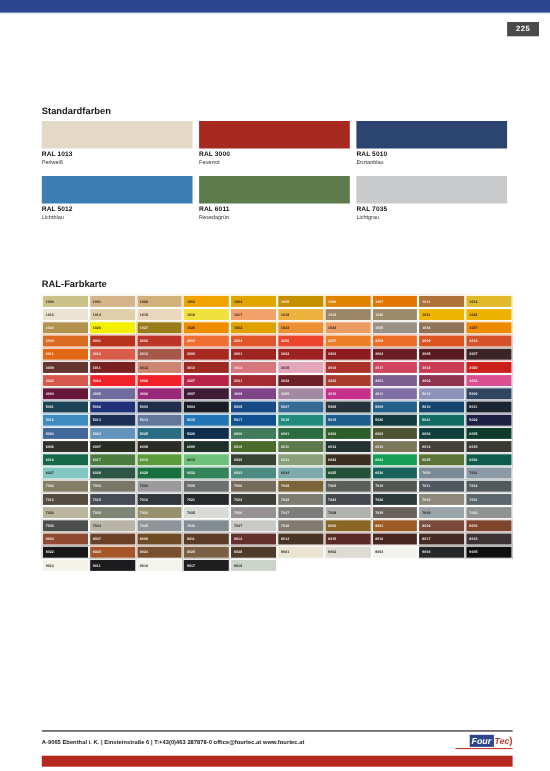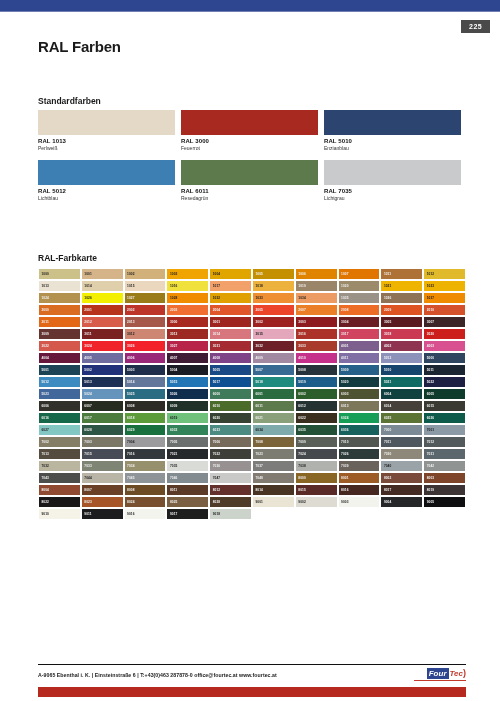--- a/index.html
+++ b/index.html
@@ -129,21 +129,20 @@
 </head>
 <body>
 
 <div class="page">
 
   <div class="top-band"></div>
   <div class="top-band-line"></div>
 
   <div class="page-badge">225</div>
 
-  <div class="page-title">RAL Farben</div>
 
   <div class="section-heading" id="std-heading">Standardfarben</div>
 
   <div class="std-grid" id="std-grid">
       <div class="std-item">
         <div class="std-swatch" style="background: rgb(227, 217, 198);"></div>
         <div class="std-code">RAL 1013</div>
         <div class="std-name">Perlweiß</div>
       </div>
       <div class="std-item">

